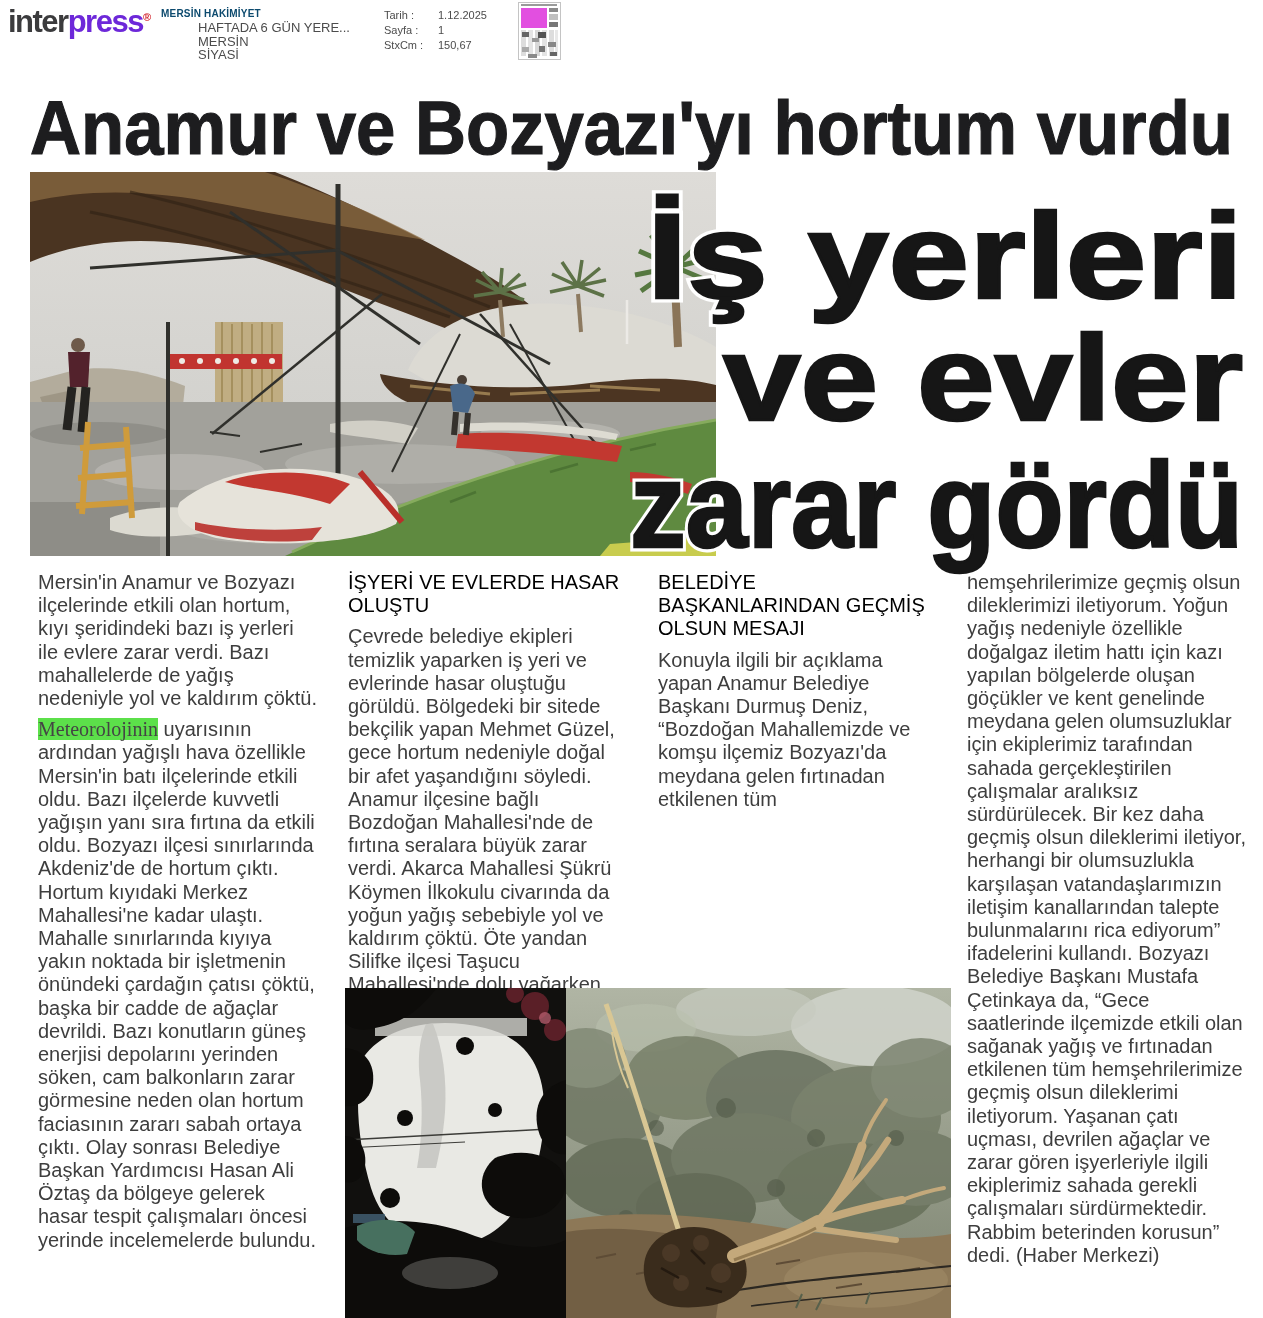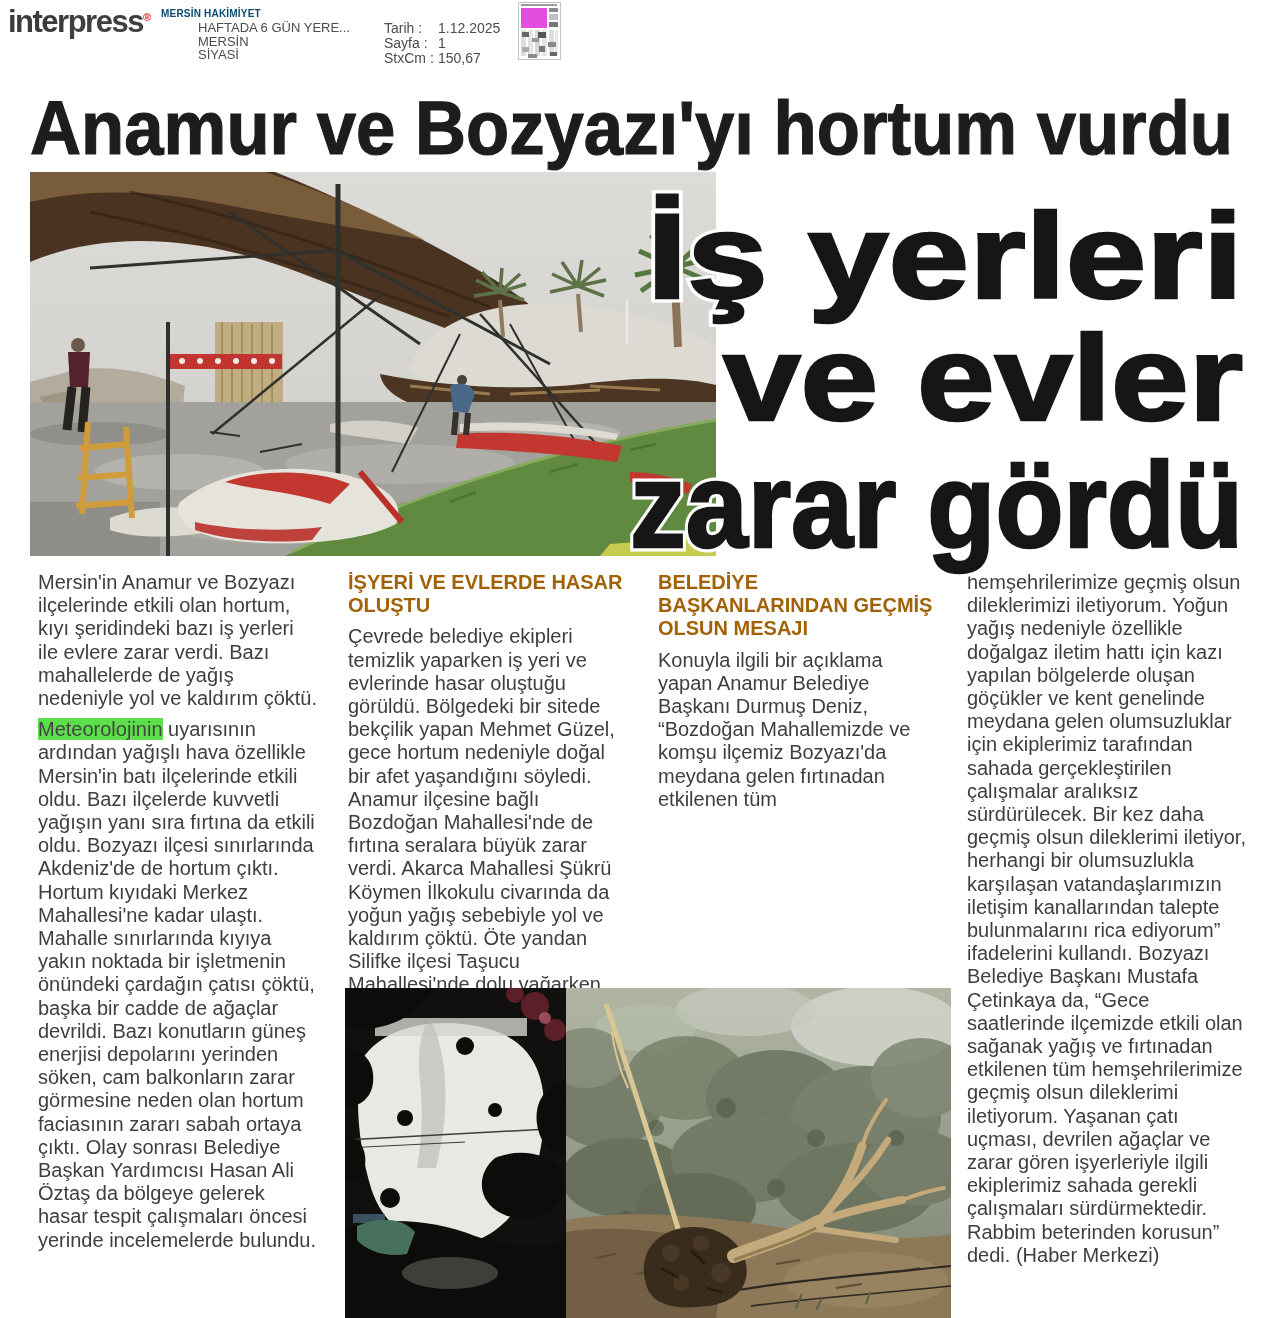--- a/index.html
+++ b/index.html
@@ -5,26 +5,26 @@
   html,body{margin:0;padding:0;background:#ffffff;}
   .page{
     position:relative;width:1263px;height:1318px;background:#fff;
     font-family:"Liberation Sans",sans-serif;overflow:hidden;color:#3e3e3e;
   }
   svg{display:block;overflow:visible;}
 
   
   .logo{position:absolute;left:8px;top:6px;font-size:31px;font-weight:bold;
         letter-spacing:-1.5px;color:#3b3b3d;line-height:1;}
-  .logo .red{color:#404040;}
+  .logo .red{color:#6d28d9;}
   .logo .reg{font-size:11px;vertical-align:super;color:#d2232a;letter-spacing:0;}
   .source{position:absolute;left:161px;top:6px;line-height:13.5px;color:#4c4c4c;}
   .source .name{font-size:10px;font-weight:bold;color:#0c4a6e;letter-spacing:.2px;line-height:15px;}
   .source .line{font-size:13px;margin-left:37px;}
-  .meta{position:absolute;left:384px;top:21px;font-size:14px;color:#4c4c4c;line-height:15px;}
+  .meta{position:absolute;left:384px;top:8px;font-size:11px;color:#4c4c4c;line-height:15px;}
   .meta .row{display:flex;}
   .meta .lbl{width:54px;}
   .thumb{position:absolute;left:518px;top:2px;}
 
   
   .headline{position:absolute;left:28px;top:90px;}
   .headline text{font-family:"Liberation Sans",sans-serif;font-weight:bold;fill:#1d1d1f;
                  stroke:#1d1d1f;stroke-width:1.2;}
 
   
@@ -34,23 +34,23 @@
   .deck .ink{fill:#161616;stroke:#161616;stroke-width:2.6;}
 
   
   .photo-top{position:absolute;left:30px;top:172px;width:686px;height:384px;z-index:1;}
   .photo-bottom{position:absolute;left:345px;top:988px;display:flex;z-index:1;}
 
   
   .col{position:absolute;top:563px;width:297px;font-size:20px;line-height:23.2px;
        color:#3e3e3e;text-align:left;}
   .col p{margin:8px;}
-  .col .heading{font-weight:bold;color:#a16207;}
+  .col .heading{font-weight:normal;color:#000000;}
   #col1{left:30px;} #col2{left:340px;} #col3{left:650px;} #col4{left:959px;}
-  .hl{background:#5ce04a;color:#444;}
+  .hl{background:#5ce04a;color:#444;font-family:Liberation Serif, serif;}
 </style>
 </head>
 <body>
 
 <div class="page">
 
   <div class="logo"><span>inter</span><span class="red">press</span><span class="reg">®</span></div>
 
   <div class="source">
     <div class="name">MERSİN HAKİMİYET</div>

